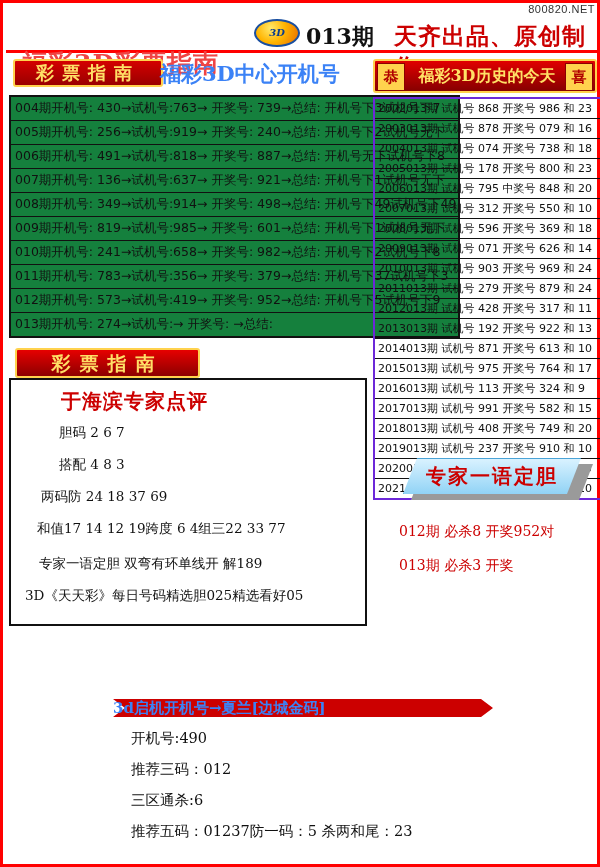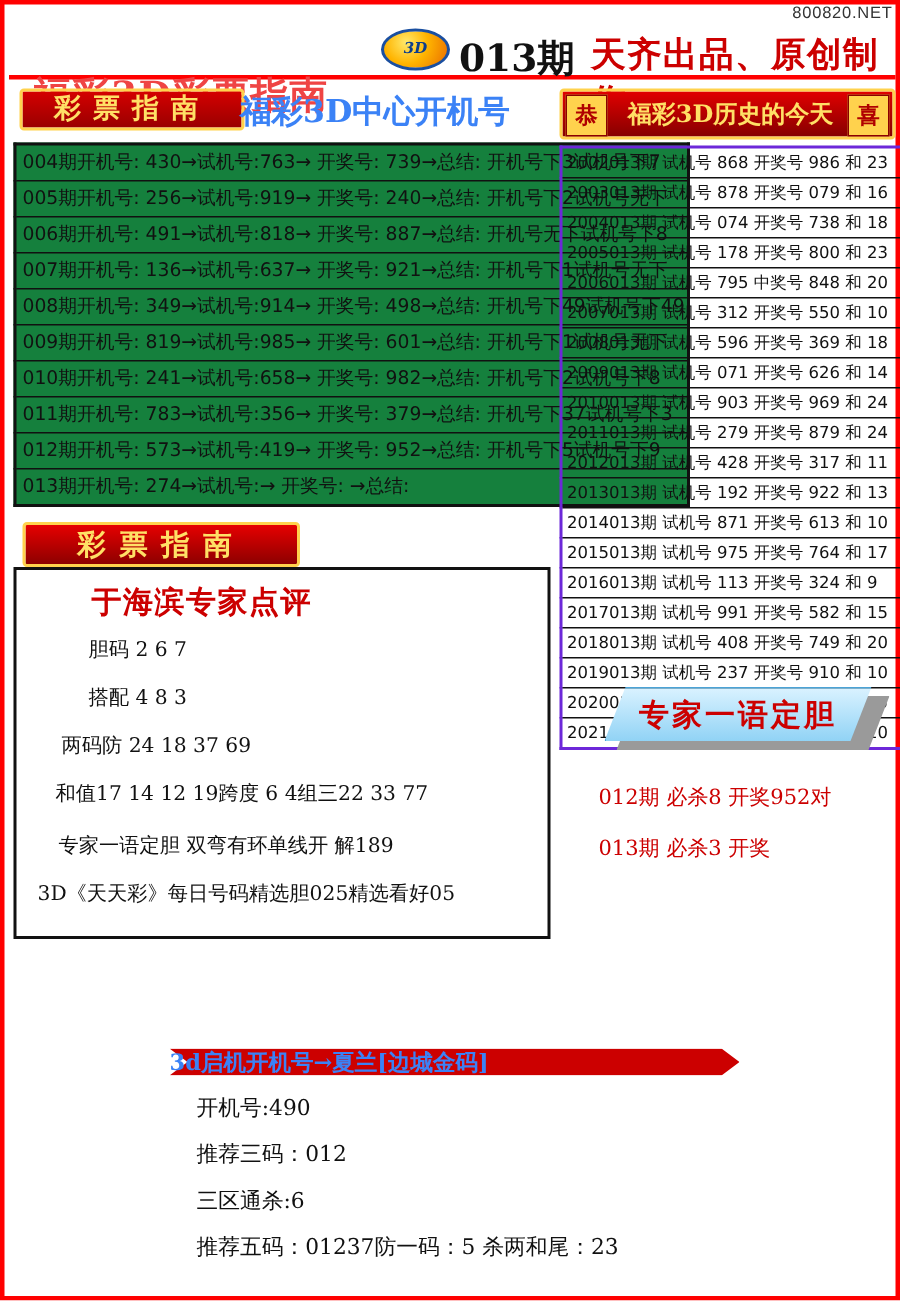--- a/index.html
+++ b/index.html
@@ -42,21 +42,21 @@
     border:2px solid #1a4fa0;
     box-sizing:border-box;
   }
   .header-3d-badge span{
     display:block;text-align:center;line-height:24px;
     font-size:10px;font-weight:bold;color:#0a3c8c;
     font-family:"DejaVu Serif",serif;font-style:italic;
   }
   .header-issue{
     position:absolute;left:300px;top:5px;
-    font-size:25px;font-weight:bold;color:#111;
+    font-size:22px;font-weight:bold;color:#111;
     font-family:"DejaVu Serif","Liberation Serif",serif;
   }
   .header-slogan{
     position:absolute;left:388px;top:4px;
     font-size:23px;font-weight:bold;color:#cc0000;
     font-family:"DejaVu Serif","Liberation Serif",serif;
     letter-spacing:1px;
   }
   
   .left-col{position:absolute;left:6px;top:56px;width:358px;}

